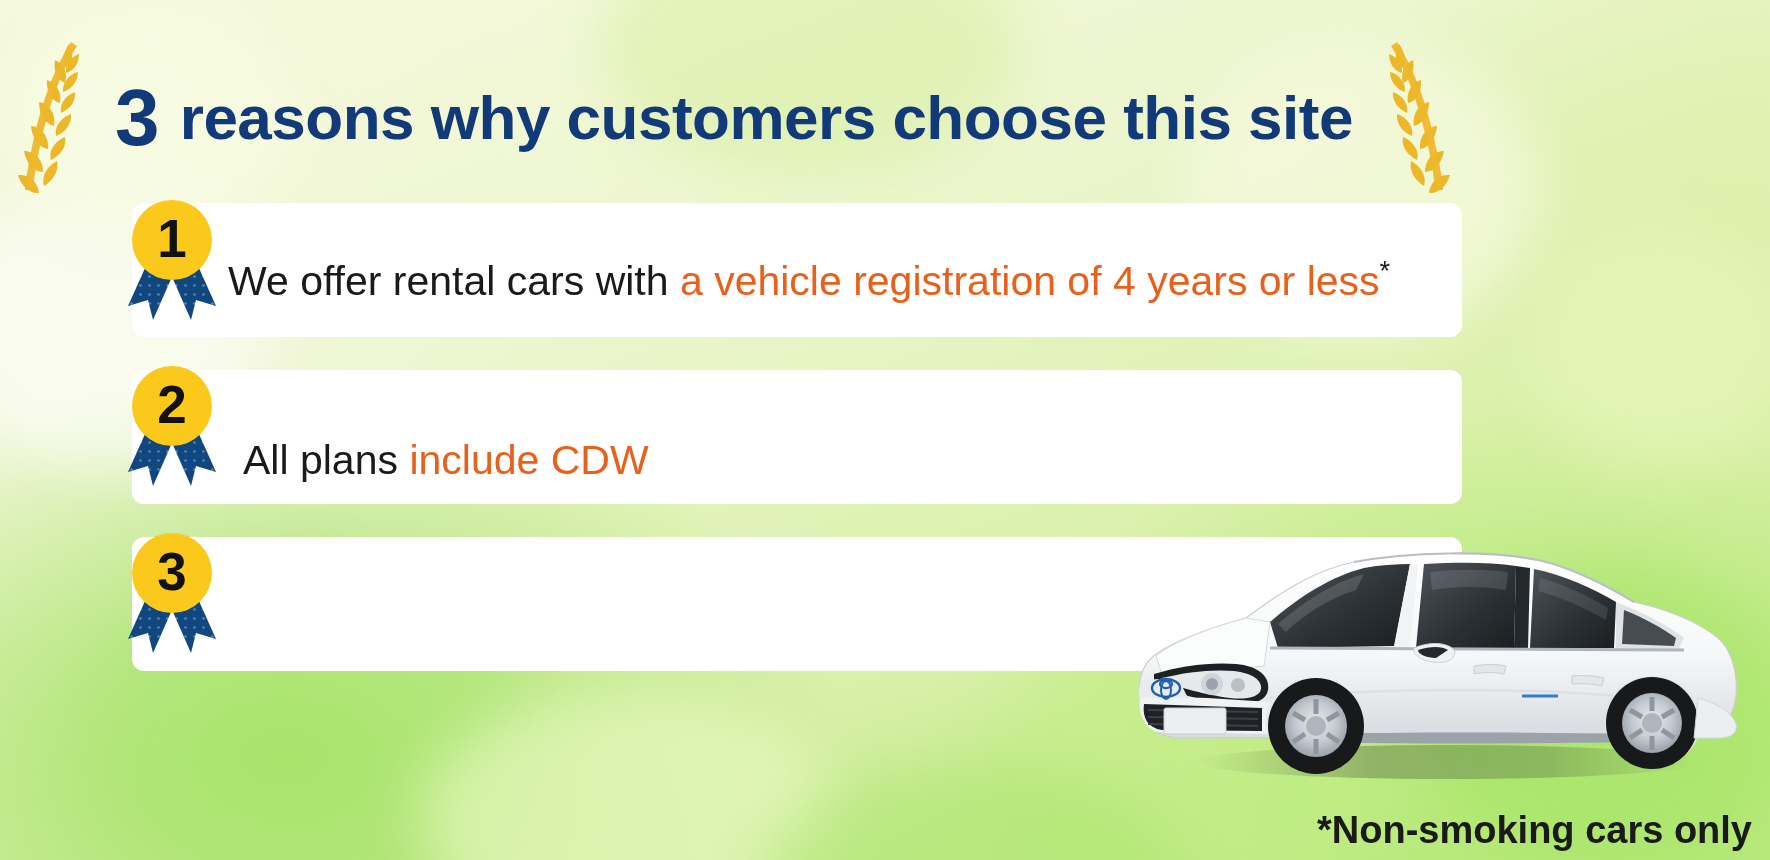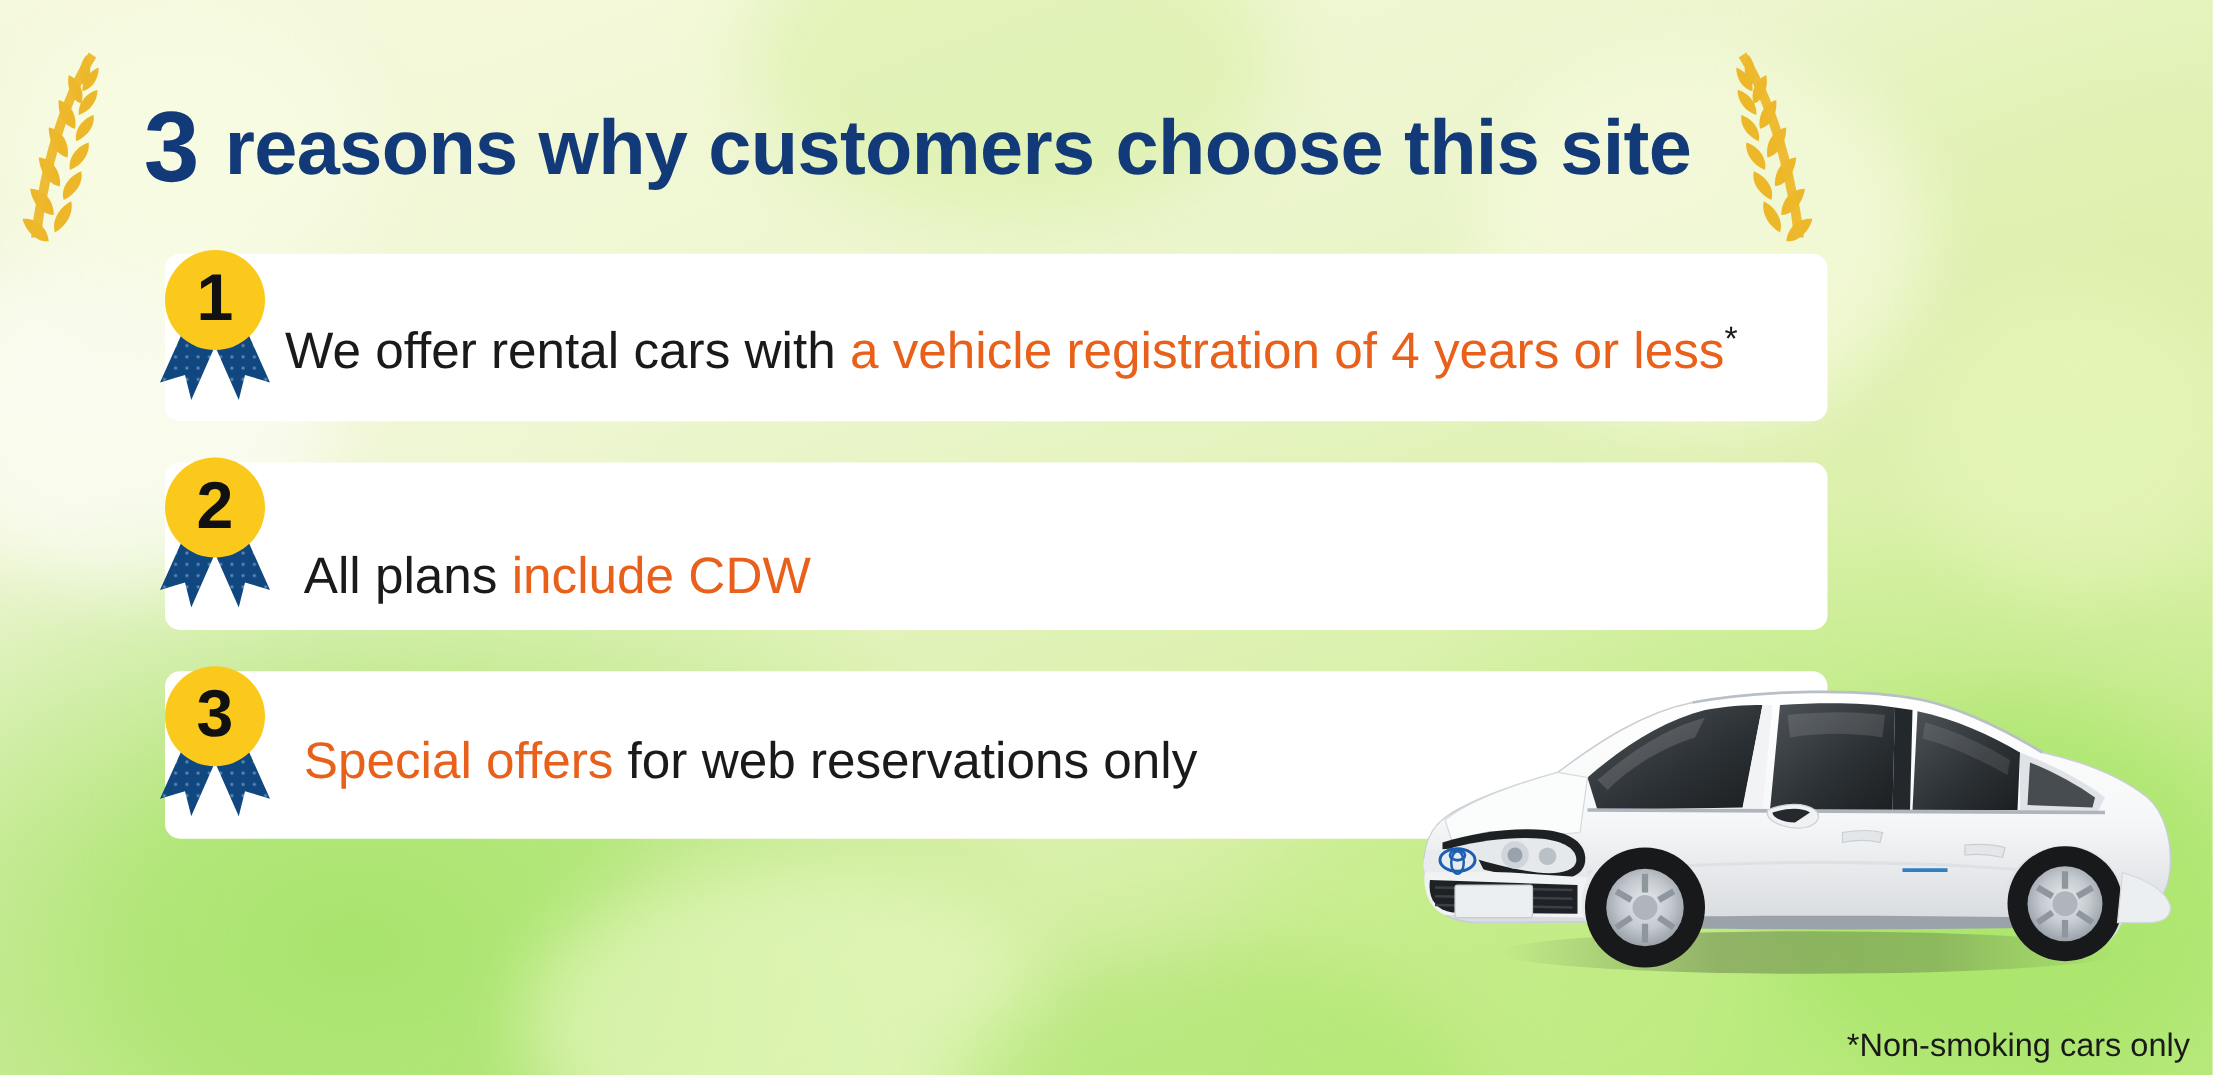--- a/index.html
+++ b/index.html
@@ -63,22 +63,22 @@
   .m2{left:118px;top:366px;}
   .m3{left:118px;top:533px;}
   .medal .disc{position:absolute;left:14px;top:0;width:80px;height:80px;border-radius:50%;
     background:#fbc91b;display:flex;align-items:center;justify-content:center;
     color:#111;font-size:53px;font-weight:700;line-height:1;z-index:2;padding-bottom:3px;box-sizing:border-box;}
 
   
   .car{position:absolute;left:1118px;top:498px;width:640px;height:290px;}
 
   
-  .footnote{position:absolute;right:18px;bottom:8px;color:#1a1a1a;font-size:26px;
-    white-space:nowrap;}
+  .footnote{position:absolute;right:18px;bottom:8px;color:#1a1a1a;font-size:38px;
+    white-space:nowrap;font-weight:bold;}
 </style>
 </head>
 <body>
 
 <div class="stage">
 
   <div class="bg-base"></div>
   <div class="blob b1"></div>
   <div class="blob b2"></div>
   <div class="blob b3"></div>
@@ -176,21 +176,20 @@
       <path d="M36 48 L10 106 L30 100 L35 120 L57 70 Z" fill="url(#dots3)"></path>
       <path d="M72 48 L98 106 L78 100 L73 120 L51 70 Z" fill="url(#dots3)"></path>
     </svg>
     <div class="disc">3</div>
   </div>
 
   <div class="card-text t1"><span>We offer rental cars with </span><span class="hl">a vehicle registration of 4 years or less</span><span class="sup">*</span></div>
 
   <div class="card-text t2"><span>All plans </span><span class="hl">include CDW</span></div>
 
-  <div class="card-text t3"><span class="hl">Special offers</span><span> for web reservations only</span></div>
 
   <svg class="car" viewBox="0 0 640 290">
     <defs>
       <linearGradient id="bodyG" x1="0" y1="0" x2="0" y2="1">
         <stop offset="0%" stop-color="#ffffff"></stop>
         <stop offset="55%" stop-color="#f6f7f8"></stop>
         <stop offset="100%" stop-color="#d8dbdf"></stop>
       </linearGradient>
       <linearGradient id="glassG" x1="0" y1="0" x2="1" y2="1">
         <stop offset="0%" stop-color="#4d5358"></stop>

